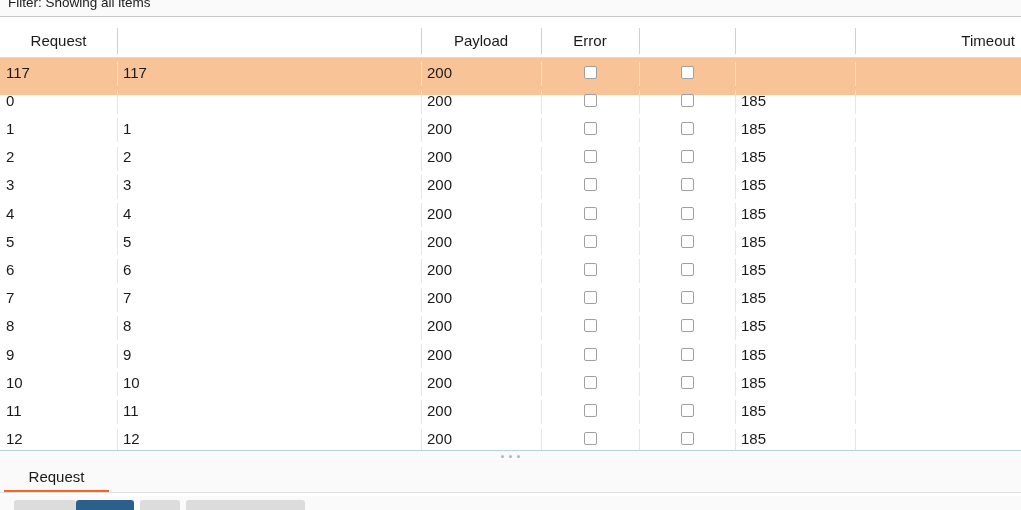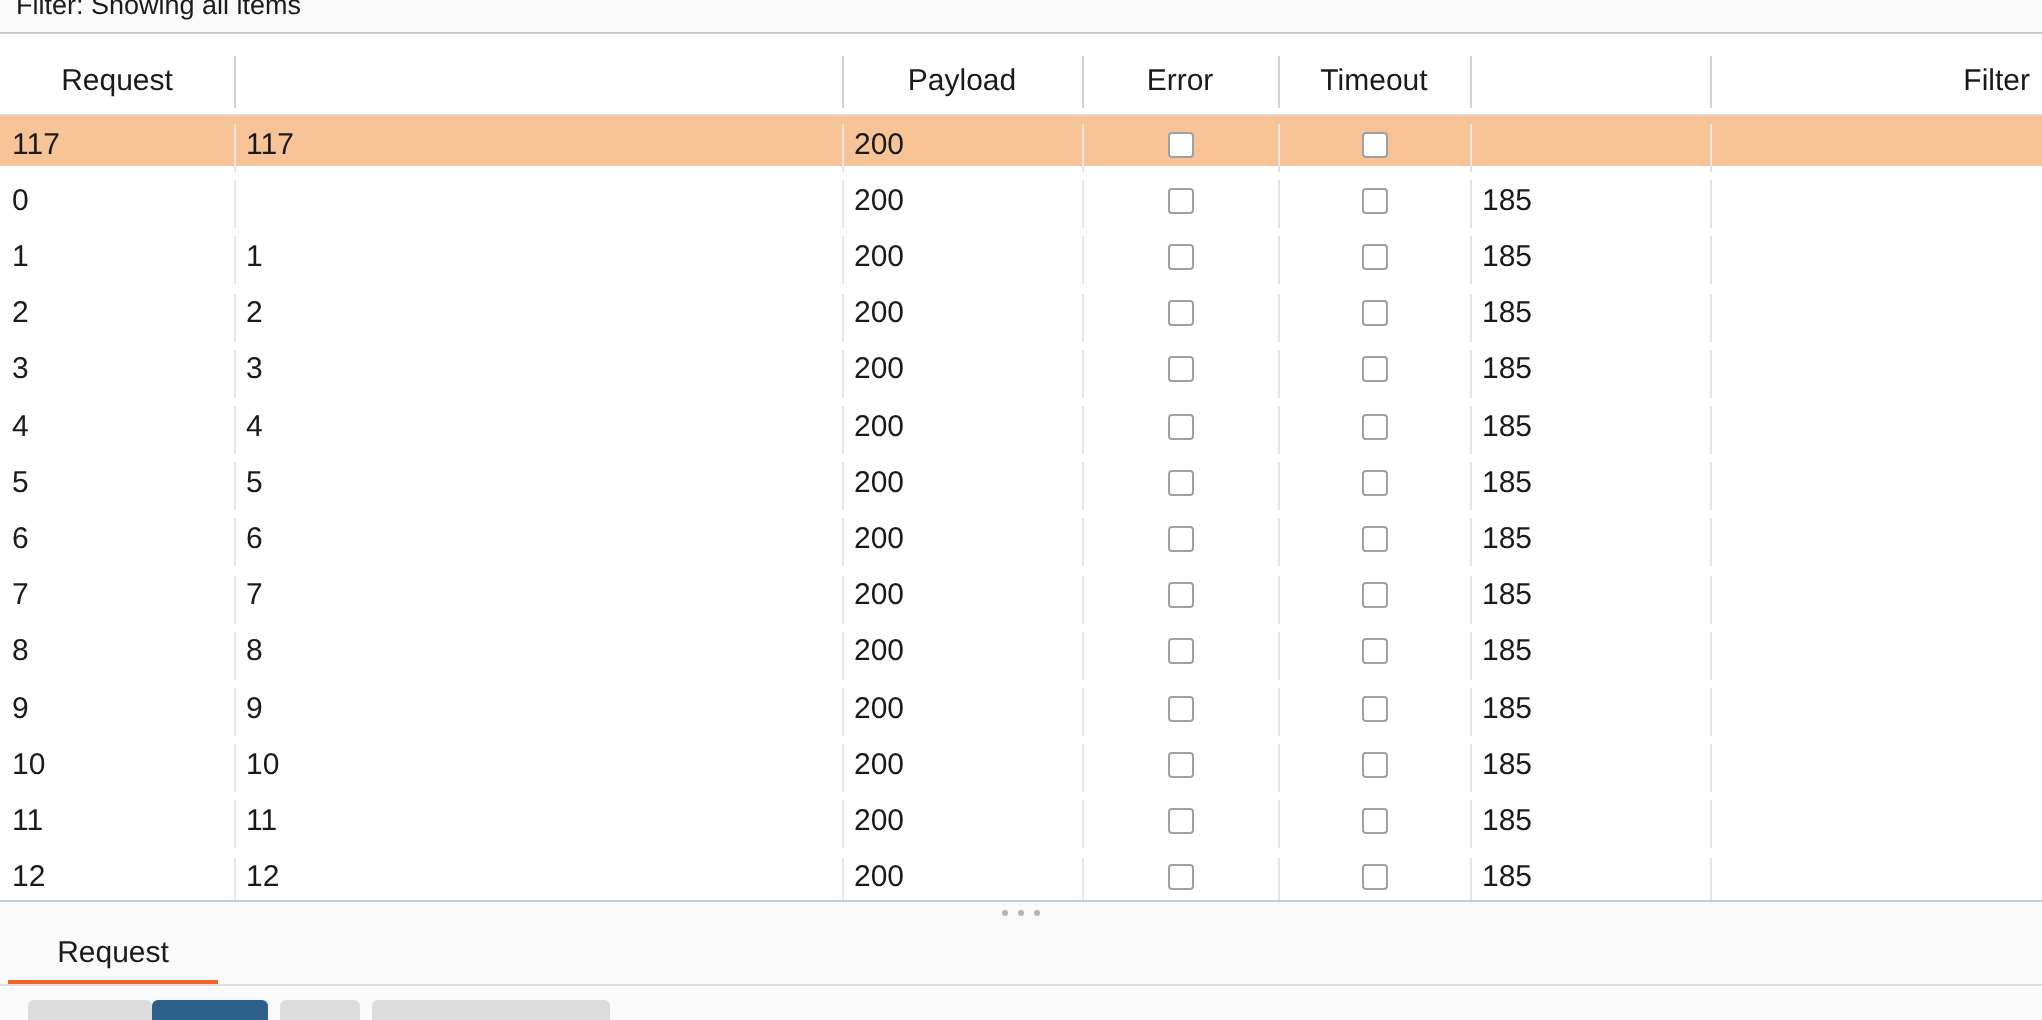--- a/index.html
+++ b/index.html
@@ -100,21 +100,21 @@
   .table-body {
     position: relative;
     height: 392px;
     overflow: hidden;
   }
 
   .row {
     position: absolute;
     left: 0;
     width: 1021px;
-    height: 25px;
+    height: 37px;
     box-sizing: border-box;
   }
   .row.selected { background: #f8c497; }
 
   .cell {
     position: absolute;
     top: 0;
     height: 28.2px;
     display: flex;
     align-items: center;
@@ -252,27 +252,24 @@
         </div>
         <div class="col-sep" style="left: 117px;"></div>
         <div class="th center" style="left: 421px; width: 120px;">
           <span class="th-label">Payload</span>
         </div>
         <div class="col-sep" style="left: 421px;"></div>
         <div class="th center" style="left: 541px; width: 98px;">
           <span class="th-label">Error</span>
         </div>
         <div class="col-sep" style="left: 541px;"></div>
-        <div class="th center" style="left: 639px; width: 96px;">
-          <span class="th-label">Timeout</span>
-        </div>
         <div class="col-sep" style="left: 639px;"></div>
         <div class="col-sep" style="left: 735px;"></div>
         <div class="th right" style="left: 855px; width: 166px;">
-          <span class="th-label">Filter</span>
+          <span class="th-label">Timeout</span>
         </div>
         <div class="col-sep" style="left: 855px;"></div>
       </div>
 
     <div class="table-body" id="table-body">
         <div class="row selected" style="top: 0px;">
           <div class="cell" style="left: 6px; width: 105px;">117</div>
           <div class="row-sep" style="left: 117px;"></div>
           <div class="cell" style="left: 123px; width: 292px;">117</div>
           <div class="row-sep" style="left: 421px;"></div>

